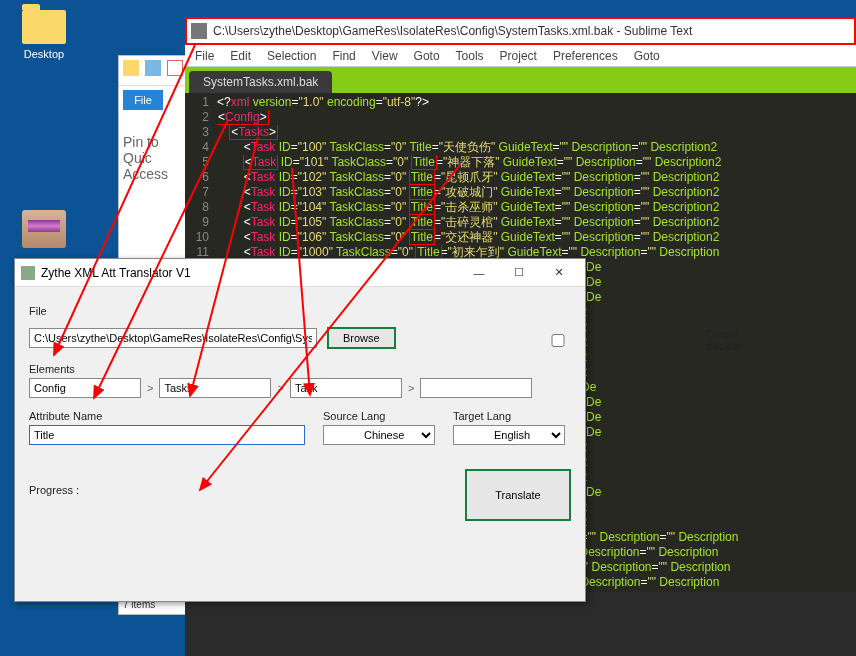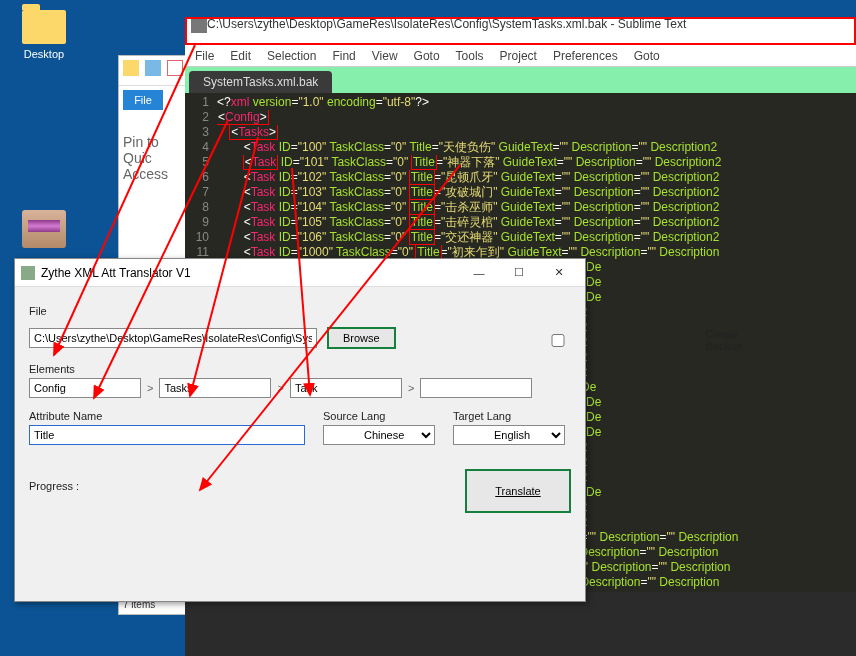--- a/index.html
+++ b/index.html
@@ -17,24 +17,24 @@
 .explorer .ribbon { height:30px; background:#fff; border-bottom:1px solid #ddd; display:flex; gap:6px; padding:4px; }
 .explorer .ribbon div { width:16px; height:16px; }
 .explorer .filetab { background:#2684d6; color:#fff; padding:4px 8px; font-size:11px; margin:4px; width:40px; text-align:center; }
 .explorer .pin { padding: 20px 4px; color:#666; font-size:14px; }
 .explorer .bottom { position:absolute; bottom:0; left:0; right:0; border-top:1px solid #ddd; padding:4px; font-size:10px;}
 .explorer .row { padding:2px 4px; display:flex; align-items:center; gap:4px; }
 .explorer .ico { width:14px; height:14px; display:inline-block; }
 
 
 .sublime { position:absolute; left:185px; top:17px; right:0; bottom:0; background:#2b2b2b; color:#ccc; font-size:12px; }
-.sublime .titlebar { background:#fff; color:#333; height:28px; display:flex; padding:0 6px; font-size:12px; outline:2px solid #f00; outline-offset:-2px; }
+.sublime .titlebar { background:#fff; color:#333; height:28px; display:flex; align-items:center; padding:0 6px; gap:6px; font-size:12px; outline:2px solid #f00; outline-offset:-2px; }
 .sublime .titlebar .icon { width:16px; height:16px; background:#777; }
 .sublime .menubar { background:#fff; color:#444; height:22px; display:flex; align-items:center; gap:16px; padding:0 10px; font-size:12px; border-bottom:1px solid #ccc; }
-.sublime .tabs { background:#86efac; height:26px; display:flex; }
+.sublime .tabs { background:#84cc16; height:26px; display:flex; }
 .sublime .tabs .tab { background:#3a3a3a; color:#ddd; padding:4px 14px; font-size:12px; border-radius:4px 4px 0 0; margin:4px 4px 0 4px; }
 .sublime .editor { background:#272822; font-family:Consolas,monospace; font-size:12px; line-height:15px; overflow:hidden; padding:2px 0; }
 .sublime .line { white-space:pre; display:flex; }
 .sublime .gutter { width:32px; text-align:right; padding-right:8px; color:#888; }
 .sublime .code { flex:1; color:#f8f8f2; overflow:hidden; }
 .c-tag{color:#f92672} .c-attr{color:#a6e22e} .c-str{color:#e6db74} .c-gt{color:#fff}
 .hl { outline:1.5px solid #f00; padding:0 1px; }
 
 
 .dialog { position:absolute; left:14px; top:258px; width:572px; height:344px; background:#f0f0f0; border:1px solid #888; box-shadow:2px 2px 6px rgba(0,0,0,.4); font-size:11px; }
@@ -51,21 +51,21 @@
 .dialog button { background:#e7e7e7; border:2px solid #15803d; height:22px; padding:0 14px; font-size:11px; font-family:inherit; }
 .dialog .cb { display:flex; align-items:center; gap:4px; margin-left:8px; }
 .dialog .cb input { border:1px solid #888; width:13px; height:13px; }
 .dialog .elrow { display:flex; align-items:center; gap:6px; }
 .dialog .elrow input { width:112px; }
 .dialog .elrow .sep { color:#666; }
 .dialog .langs { display:flex; gap:18px; }
 .dialog .langs .col { flex:0 0 auto; }
 .dialog .langs .col.att input { width:276px; }
 .dialog .langs select { width:112px;padding-left:36px; }
-.dialog .translate { width:106px; height:44px;text-decoration:underline; }
+.dialog .translate { width:106px; height:52px; }
 .dialog .prow { display:flex; align-items:center; gap:20px; margin-top:24px; }
 .dialog .prow .bar { flex:1; height:10px; }
 .dialog .prow .btnwrap { flex:0 0 auto; }
 
 
 .arrows { position:absolute; inset:0; pointer-events:none; }
 .arrows line { stroke:#f00; stroke-width:2; }
 .arrows polygon { fill:#f00; }
 </style>
 </head>

